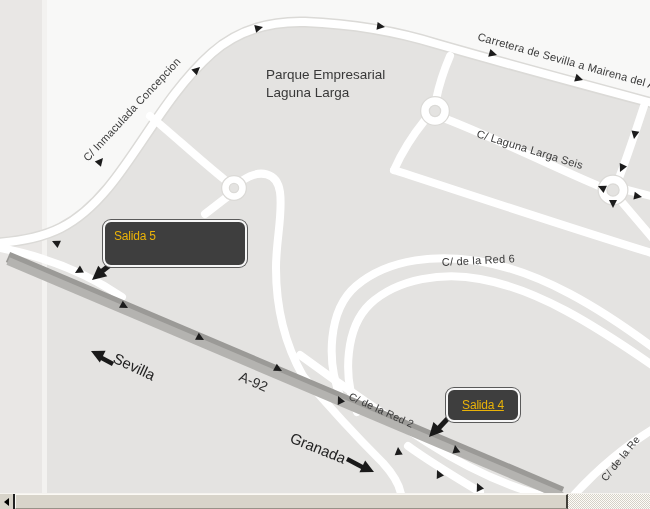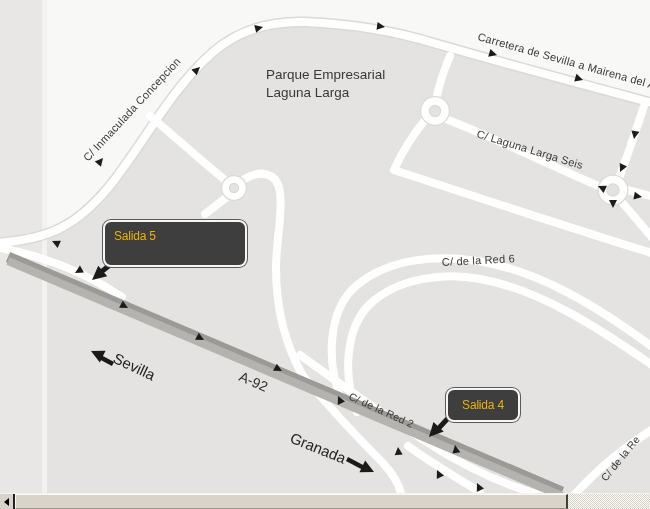--- a/index.html
+++ b/index.html
@@ -14,21 +14,21 @@
   .area-label{font-size:13.5px;fill:#383838;}
   .dest-label{font-size:15px;fill:#222;}
   .hwy-label{font-size:14px;fill:#2d2d2d;}
   
   .badge{position:absolute;background:#3e3e3e;border:2px solid #f6f6f6;
          box-shadow:0 0 0 1px #5a5a5a;border-radius:8px;color:#eab308;
          font-size:12px;letter-spacing:-.2px;box-sizing:border-box;}
   #salida5-badge{left:103px;top:220px;width:144px;height:47px;
                  padding:6px 6px 0 9px;line-height:16px;}
   #salida4-badge{left:446px;top:388px;width:74px;height:34px;
-                 display:flex;align-items:center;justify-content:center;}
+                 display:flex;align-items:center;justify-content:center;text-decoration:underline;}
   
   #h-scrollbar{position:absolute;left:0;top:493px;width:650px;height:16px;
                background:#d8d4ca;border-top:1px solid #f5f3ef;box-sizing:border-box;
                display:flex;}
   #sb-left-btn{width:15px;height:15px;background:#d8d4ca;flex:0 0 auto;
                border-right:2px solid #202020;display:flex;align-items:center;
                justify-content:center;box-sizing:border-box;}
   #sb-left-glyph{width:0;height:0;border-top:4px solid transparent;
                  border-bottom:4px solid transparent;border-right:5px solid #000;}
   #sb-thumb{width:553px;height:15px;flex:0 0 auto;background:#d8d4ca;

